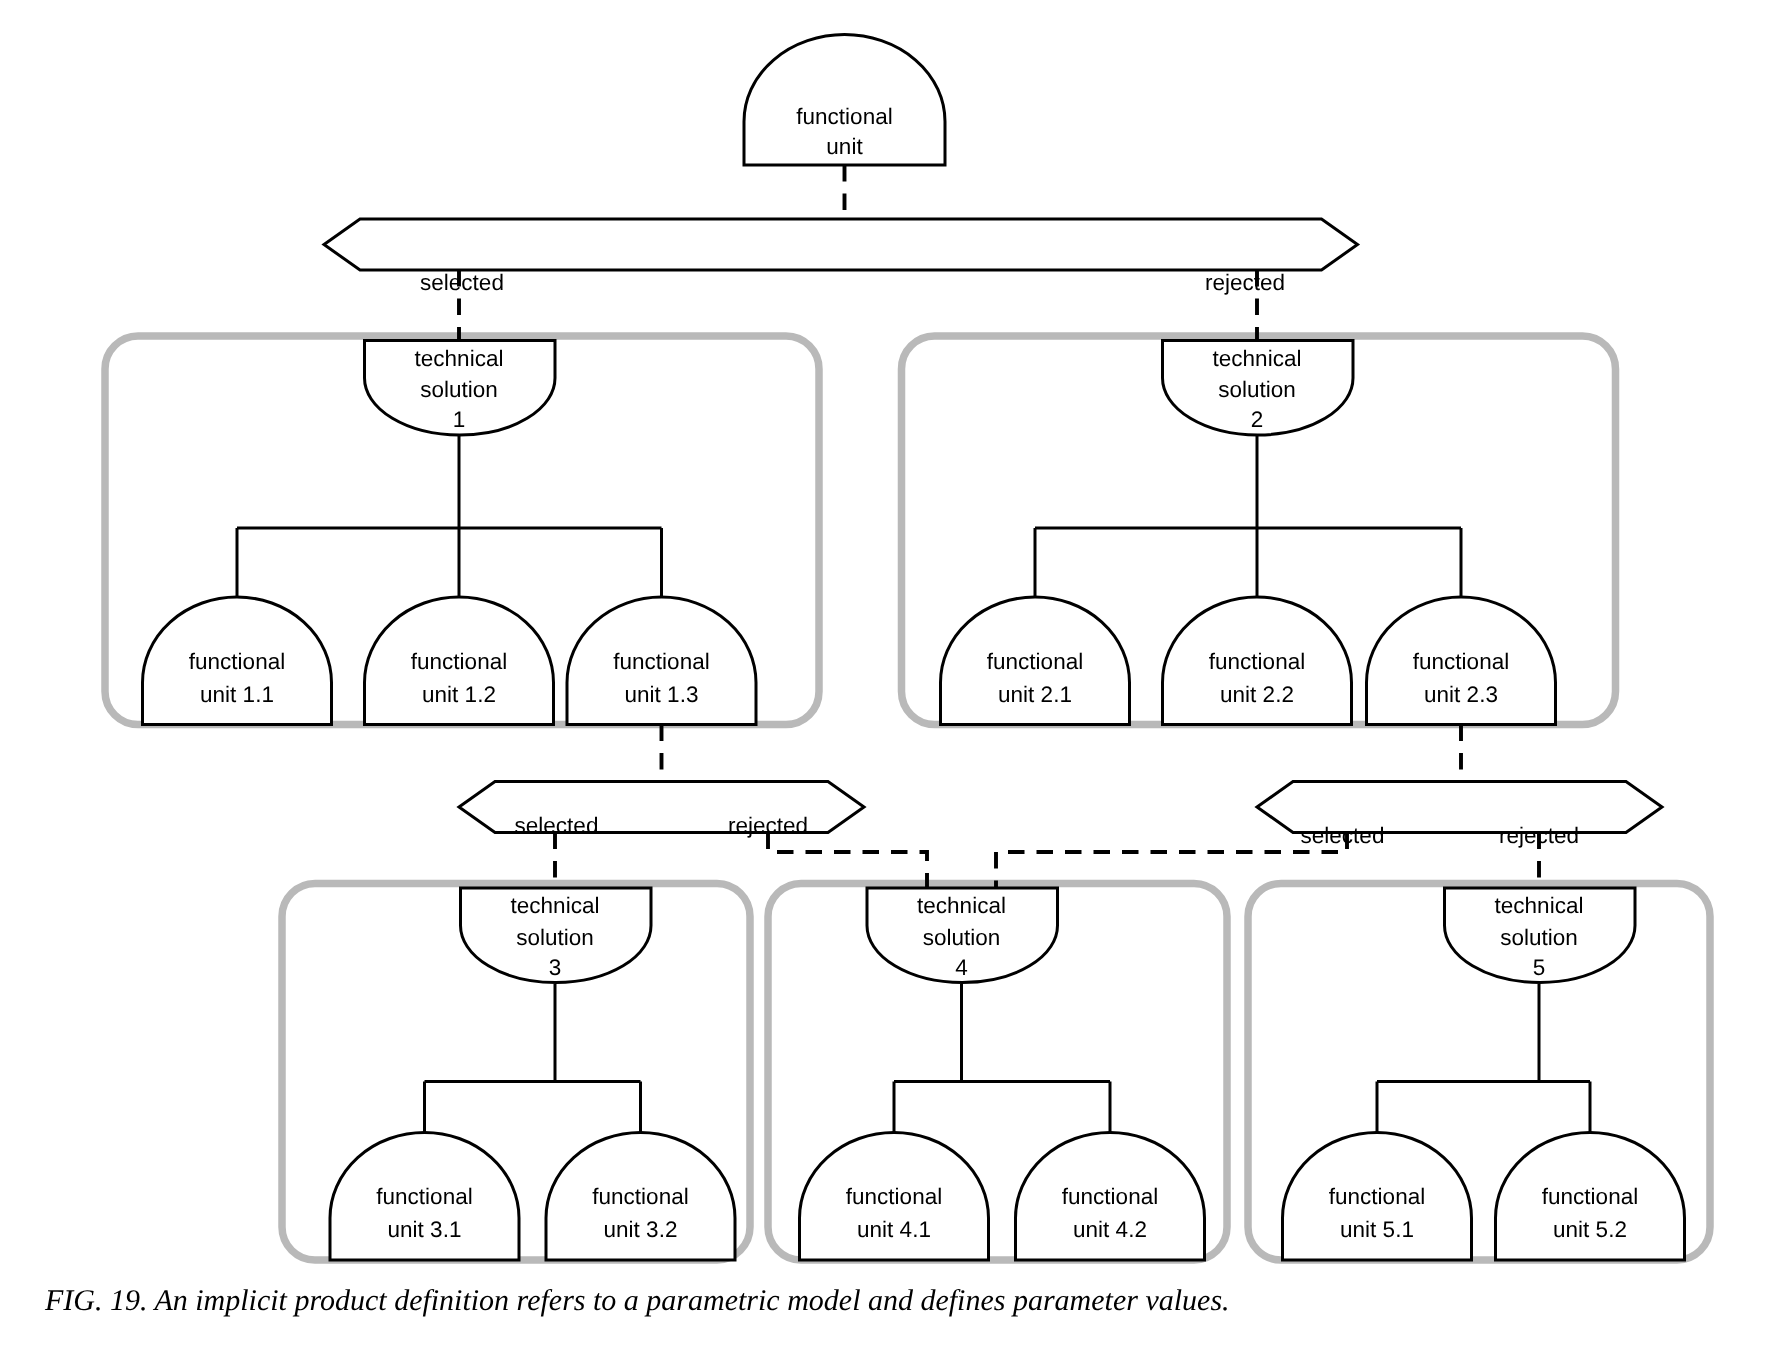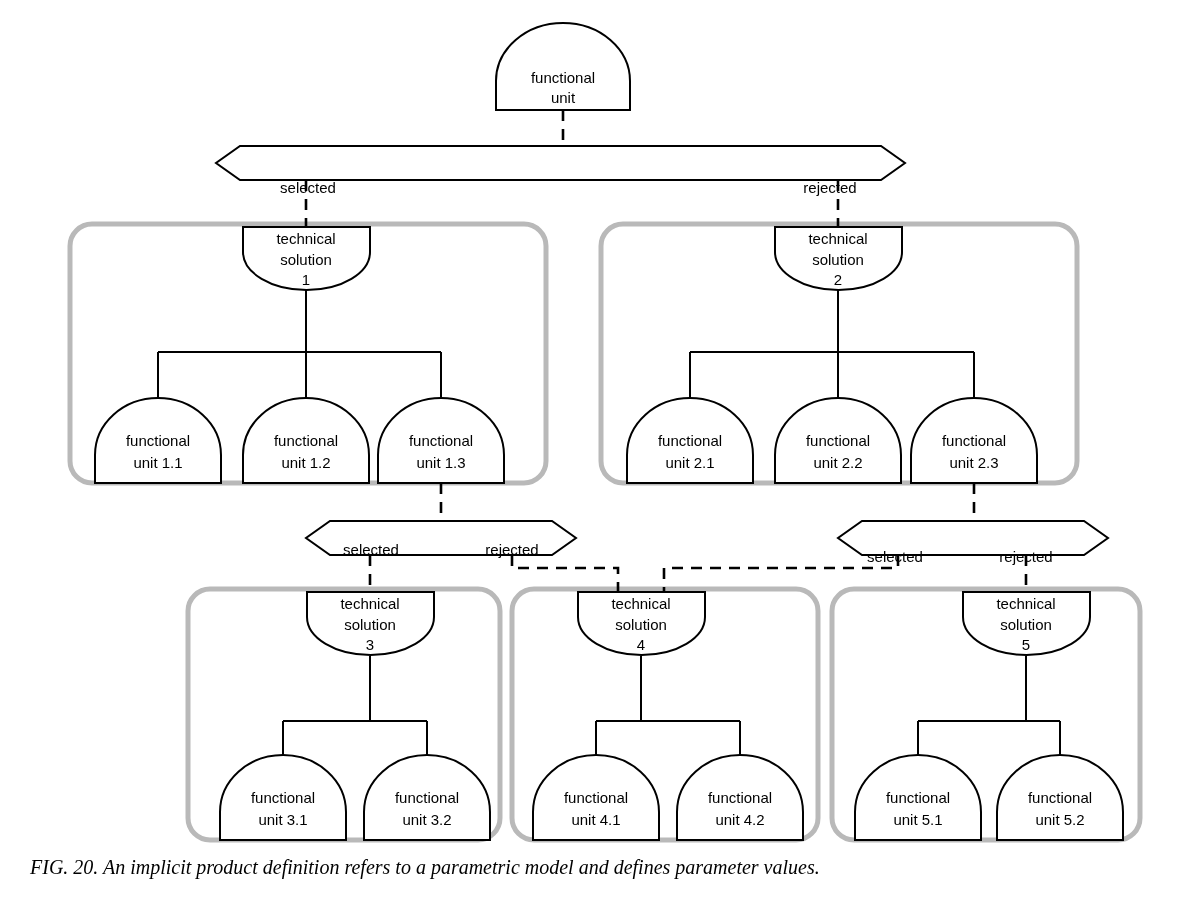--- a/index.html
+++ b/index.html
@@ -193,15 +193,15 @@
   <text class="edge-label" x="830" y="193">rejected</text>
 
   <text class="edge-label" x="371" y="555">selected</text>
   <text class="edge-label" x="512" y="555">rejected</text>
 
   <text class="edge-label" x="895" y="562">selected</text>
   <text class="edge-label" x="1026" y="562">rejected</text>
 
 </svg>
 
-<div class="caption">FIG. 20. An implicit product definition refers to a parametric model and defines parameter values.</div>
+<div class="caption">FIG. 19. An implicit product definition refers to a parametric model and defines parameter values.</div>
 
 </div>
 
 </body></html>

